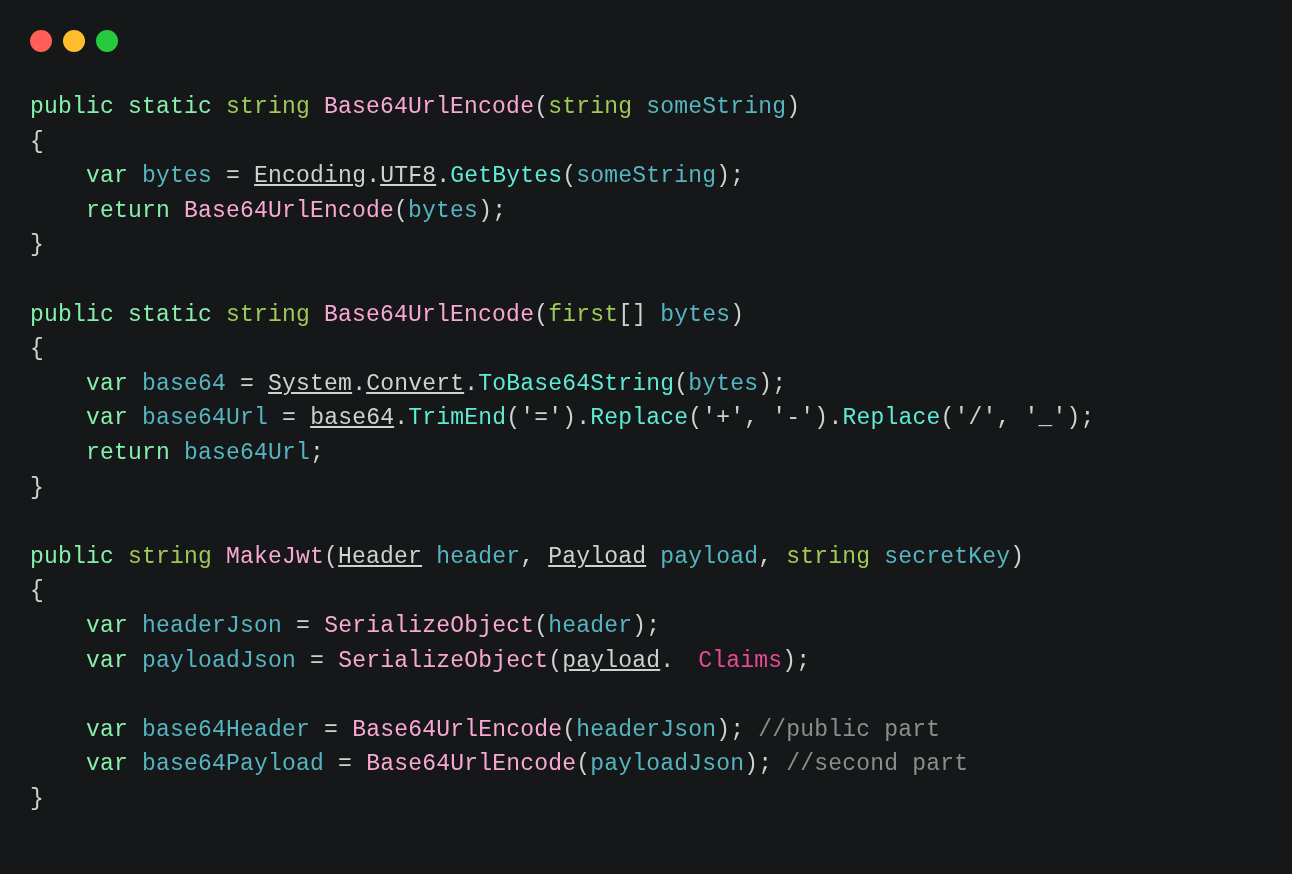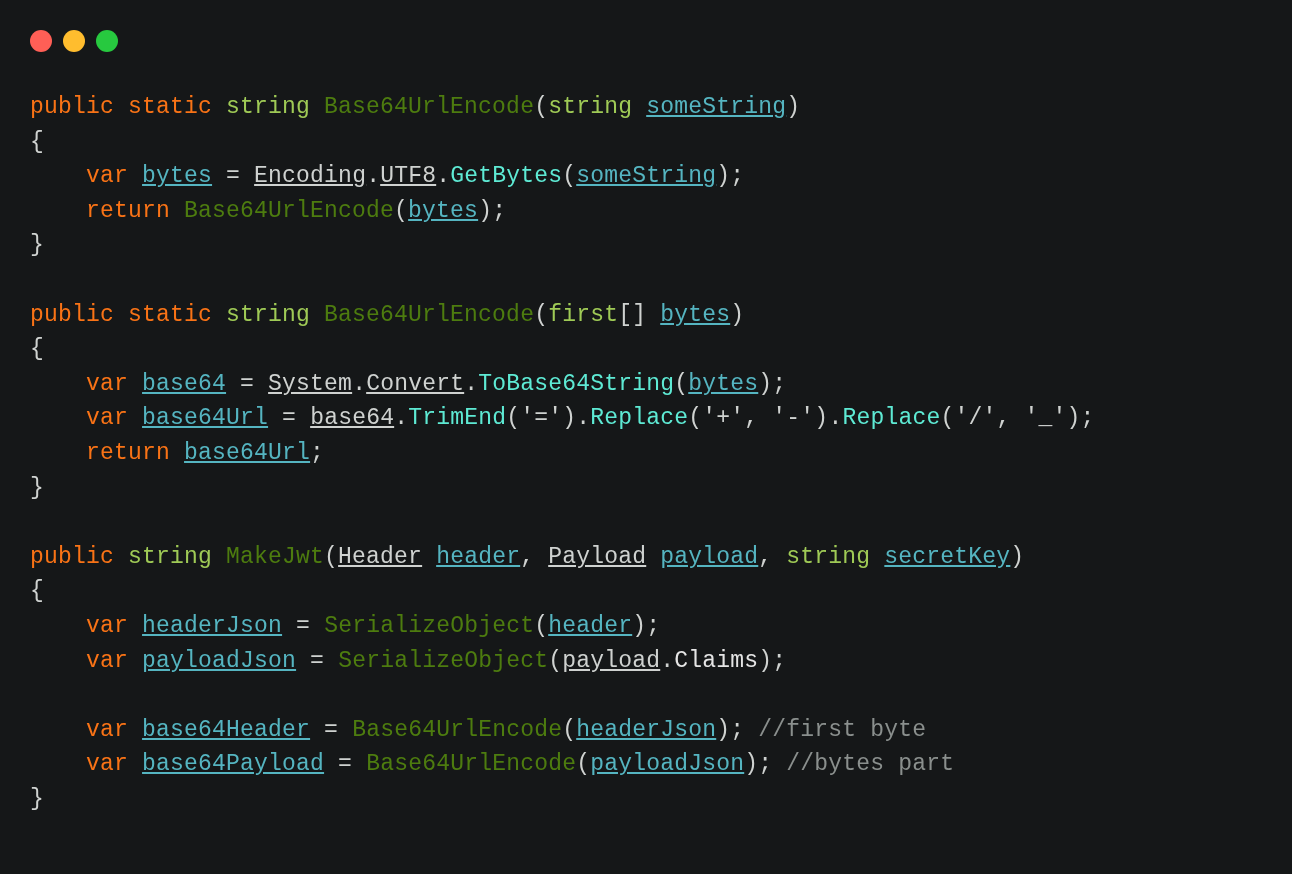--- a/index.html
+++ b/index.html
@@ -33,30 +33,30 @@
     .tl-yellow { background: #ffbd2e; }
     .tl-green { background: #27c93f; }
     .code {
       font-size: 23px;
       line-height: 34.6px;
       white-space: pre;
       color: #cfd2d0;
       font-weight: 400;
       letter-spacing: 0.2px;
     }
-    .kw { color: #f97316; }
+    .kw { color: #86efac; }
     .type { color: #cfd2d0; text-decoration: underline; }
-    .method { color: #4d7c0f; }
+    .method { color: #f9a8d4; }
     .key-type { color: #9fca56; text-align: right; }
-    .var { color: #55b5c1; text-decoration: underline; }
+    .var { color: #55b5c1; }
     .punct { color: #cfd2d0; }
     .member { color: #5eead4; }
     .str { color: #cfd2d0; }
     .comment { color: #8a8f8d; }
-    .prop { color: #e5e5e5; }
+    .prop { color: #ec4899; margin-left: 24px; }
   </style>
 </head>
 <body>
 
 <div class="window">
   <div class="titlebar">
     <div class="traffic-light tl-red"></div>
     <div class="traffic-light tl-yellow"></div>
     <div class="traffic-light tl-green"></div>
   </div>
@@ -71,16 +71,16 @@
 <span>    </span><span class="kw">var</span><span> </span><span class="var">base64</span><span> </span><span class="punct">=</span><span> </span><span class="type">System</span><span class="punct">.</span><span class="type">Convert</span><span class="punct">.</span><span class="member">ToBase64String</span><span class="punct">(</span><span class="var">bytes</span><span class="punct">)</span><span class="punct">;</span>
 <span>    </span><span class="kw">var</span><span> </span><span class="var">base64Url</span><span> </span><span class="punct">=</span><span> </span><span class="type">base64</span><span class="punct">.</span><span class="member">TrimEnd</span><span class="punct">(</span><span class="str">'='</span><span class="punct">)</span><span class="punct">.</span><span class="member">Replace</span><span class="punct">(</span><span class="str">'+'</span><span class="punct">,</span><span> </span><span class="str">'-'</span><span class="punct">)</span><span class="punct">.</span><span class="member">Replace</span><span class="punct">(</span><span class="str">'/'</span><span class="punct">,</span><span> </span><span class="str">'_'</span><span class="punct">)</span><span class="punct">;</span>
 <span>    </span><span class="kw">return</span><span> </span><span class="var">base64Url</span><span class="punct">;</span>
 <span class="punct">}</span>
 
 <span class="kw">public</span><span> </span><span class="key-type">string</span><span> </span><span class="method">MakeJwt</span><span class="punct">(</span><span class="type">Header</span><span> </span><span class="var">header</span><span class="punct">,</span><span> </span><span class="type">Payload</span><span> </span><span class="var">payload</span><span class="punct">,</span><span> </span><span class="key-type">string</span><span> </span><span class="var">secretKey</span><span class="punct">)</span>
 <span class="punct">{</span>
 <span>    </span><span class="kw">var</span><span> </span><span class="var">headerJson</span><span> </span><span class="punct">=</span><span> </span><span class="method">SerializeObject</span><span class="punct">(</span><span class="var">header</span><span class="punct">)</span><span class="punct">;</span>
 <span>    </span><span class="kw">var</span><span> </span><span class="var">payloadJson</span><span> </span><span class="punct">=</span><span> </span><span class="method">SerializeObject</span><span class="punct">(</span><span class="type">payload</span><span class="punct">.</span><span class="prop">Claims</span><span class="punct">)</span><span class="punct">;</span>
 
-<span>    </span><span class="kw">var</span><span> </span><span class="var">base64Header</span><span> </span><span class="punct">=</span><span> </span><span class="method">Base64UrlEncode</span><span class="punct">(</span><span class="var">headerJson</span><span class="punct">)</span><span class="punct">;</span><span> </span><span class="comment">//first byte</span>
-<span>    </span><span class="kw">var</span><span> </span><span class="var">base64Payload</span><span> </span><span class="punct">=</span><span> </span><span class="method">Base64UrlEncode</span><span class="punct">(</span><span class="var">payloadJson</span><span class="punct">)</span><span class="punct">;</span><span> </span><span class="comment">//bytes part</span>
+<span>    </span><span class="kw">var</span><span> </span><span class="var">base64Header</span><span> </span><span class="punct">=</span><span> </span><span class="method">Base64UrlEncode</span><span class="punct">(</span><span class="var">headerJson</span><span class="punct">)</span><span class="punct">;</span><span> </span><span class="comment">//public part</span>
+<span>    </span><span class="kw">var</span><span> </span><span class="var">base64Payload</span><span> </span><span class="punct">=</span><span> </span><span class="method">Base64UrlEncode</span><span class="punct">(</span><span class="var">payloadJson</span><span class="punct">)</span><span class="punct">;</span><span> </span><span class="comment">//second part</span>
 <span class="punct">}</span></div>
 </div>
 
 </body></html>

